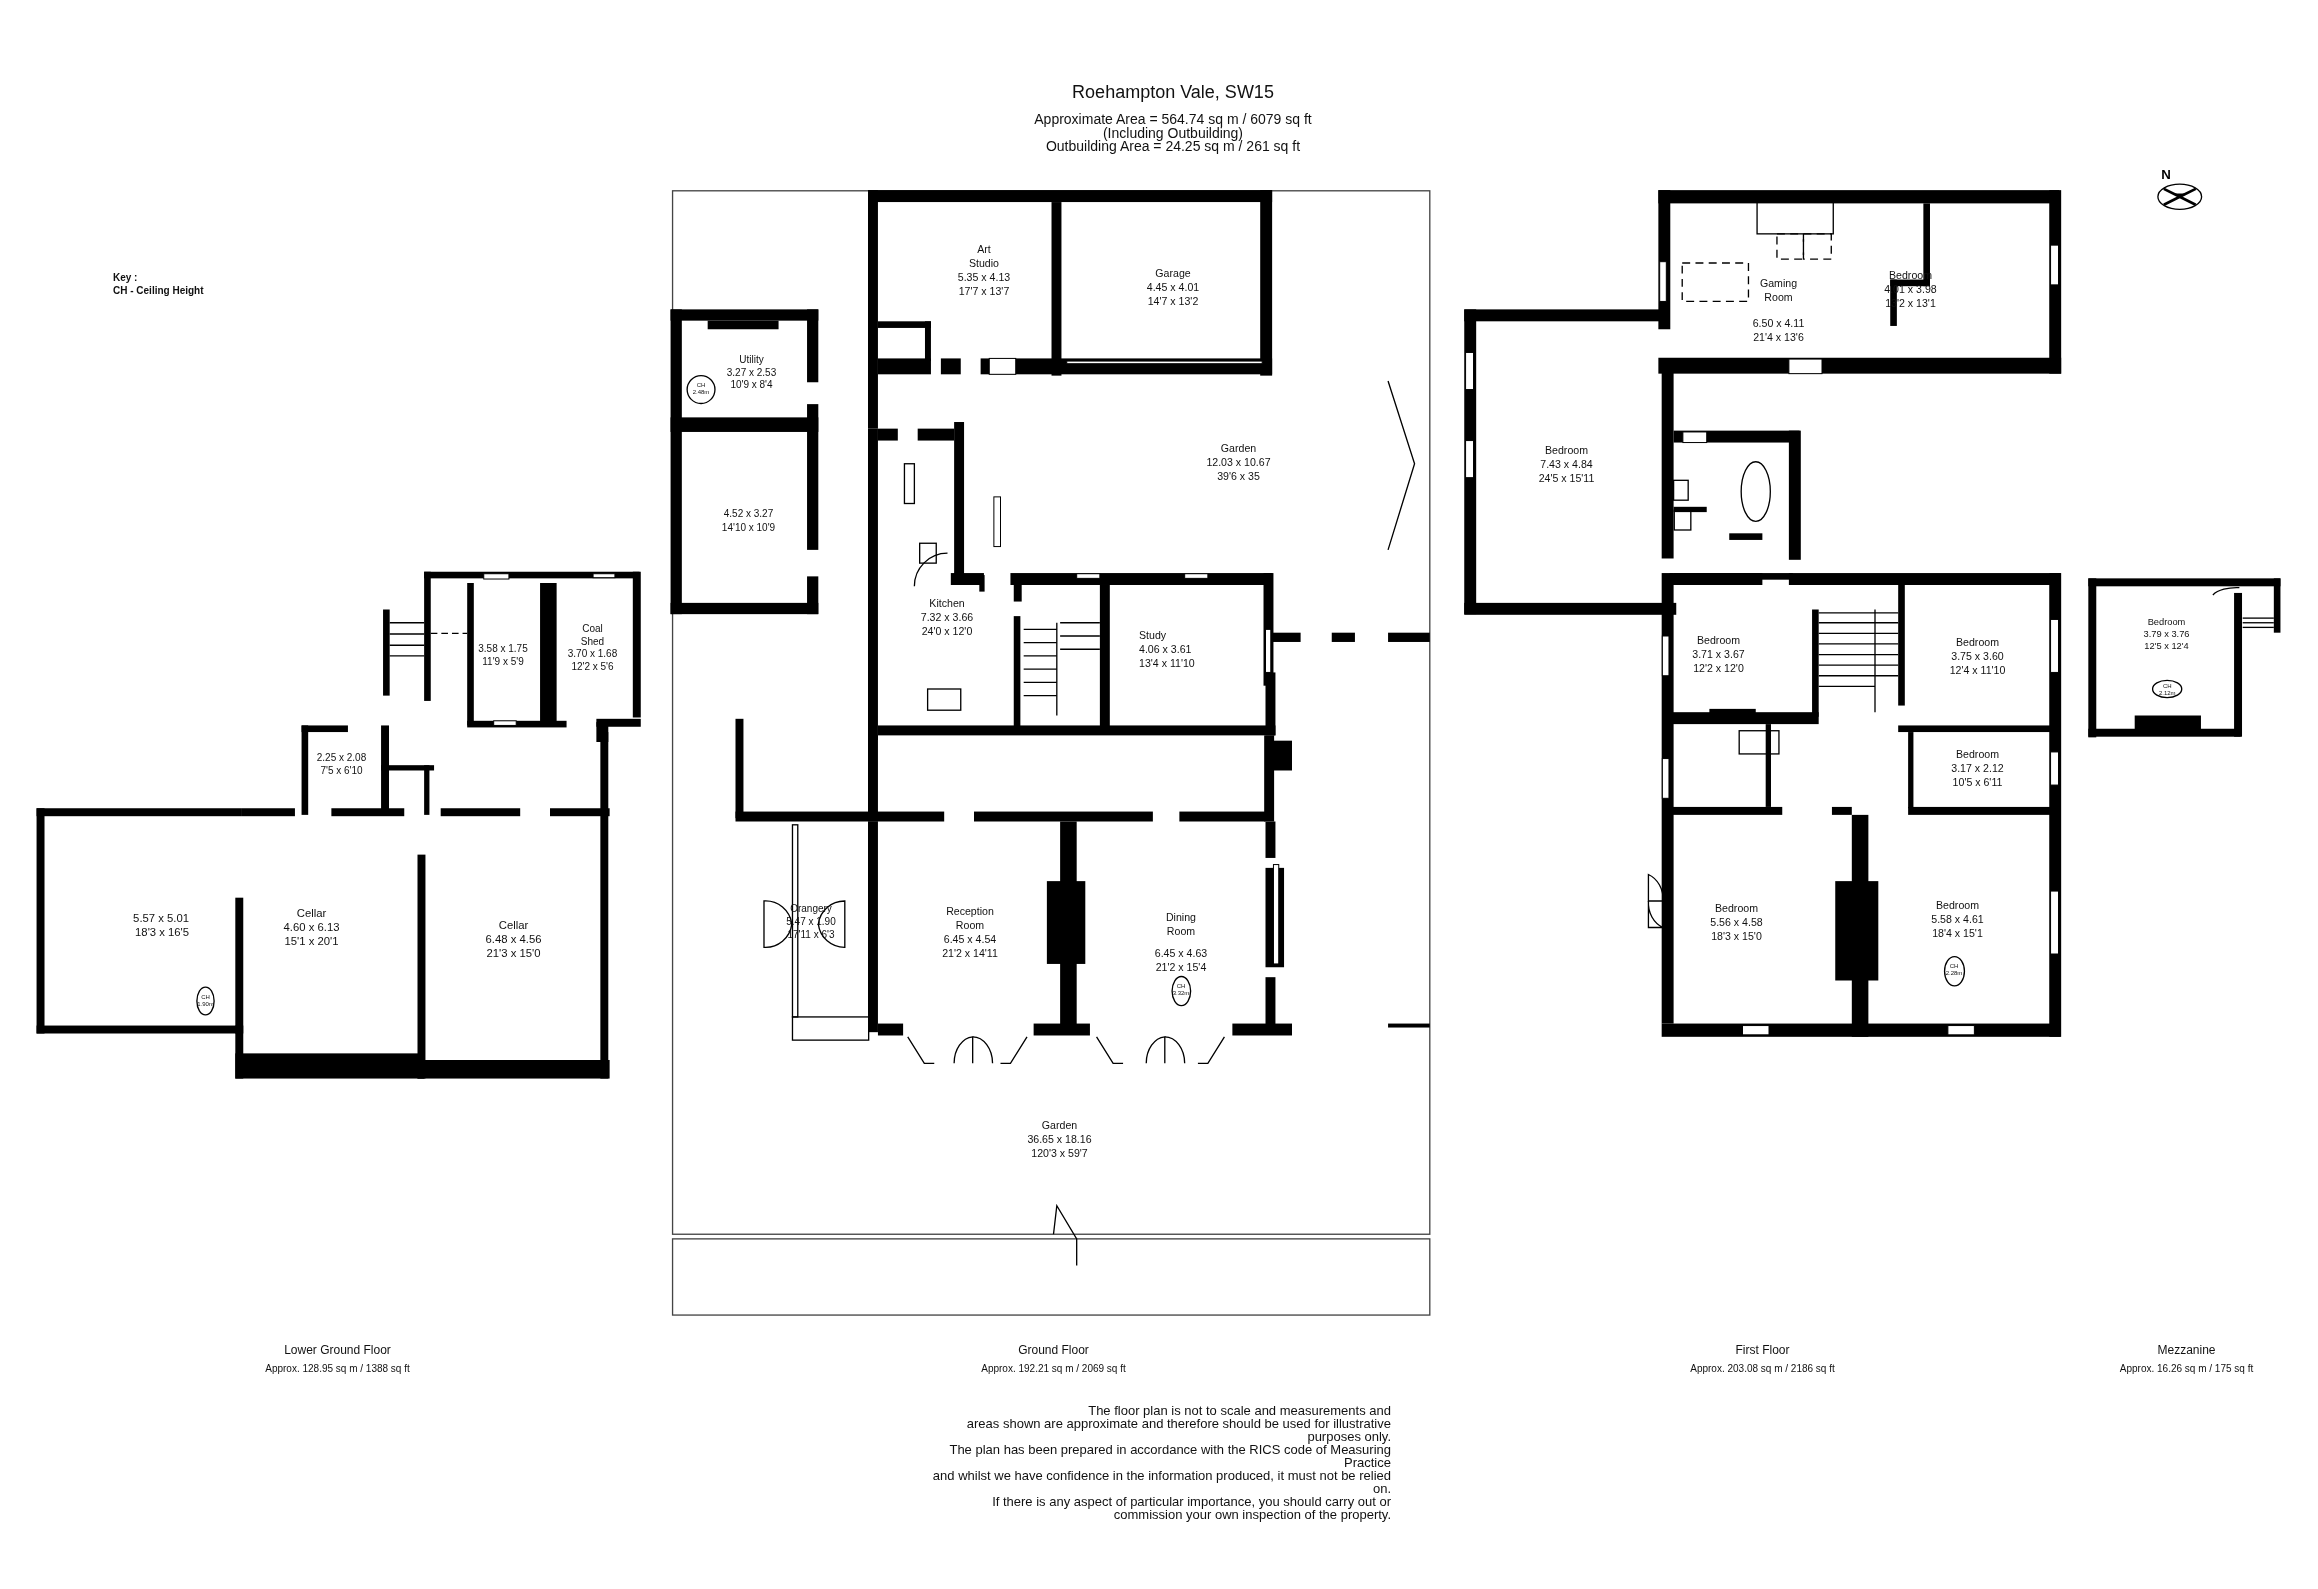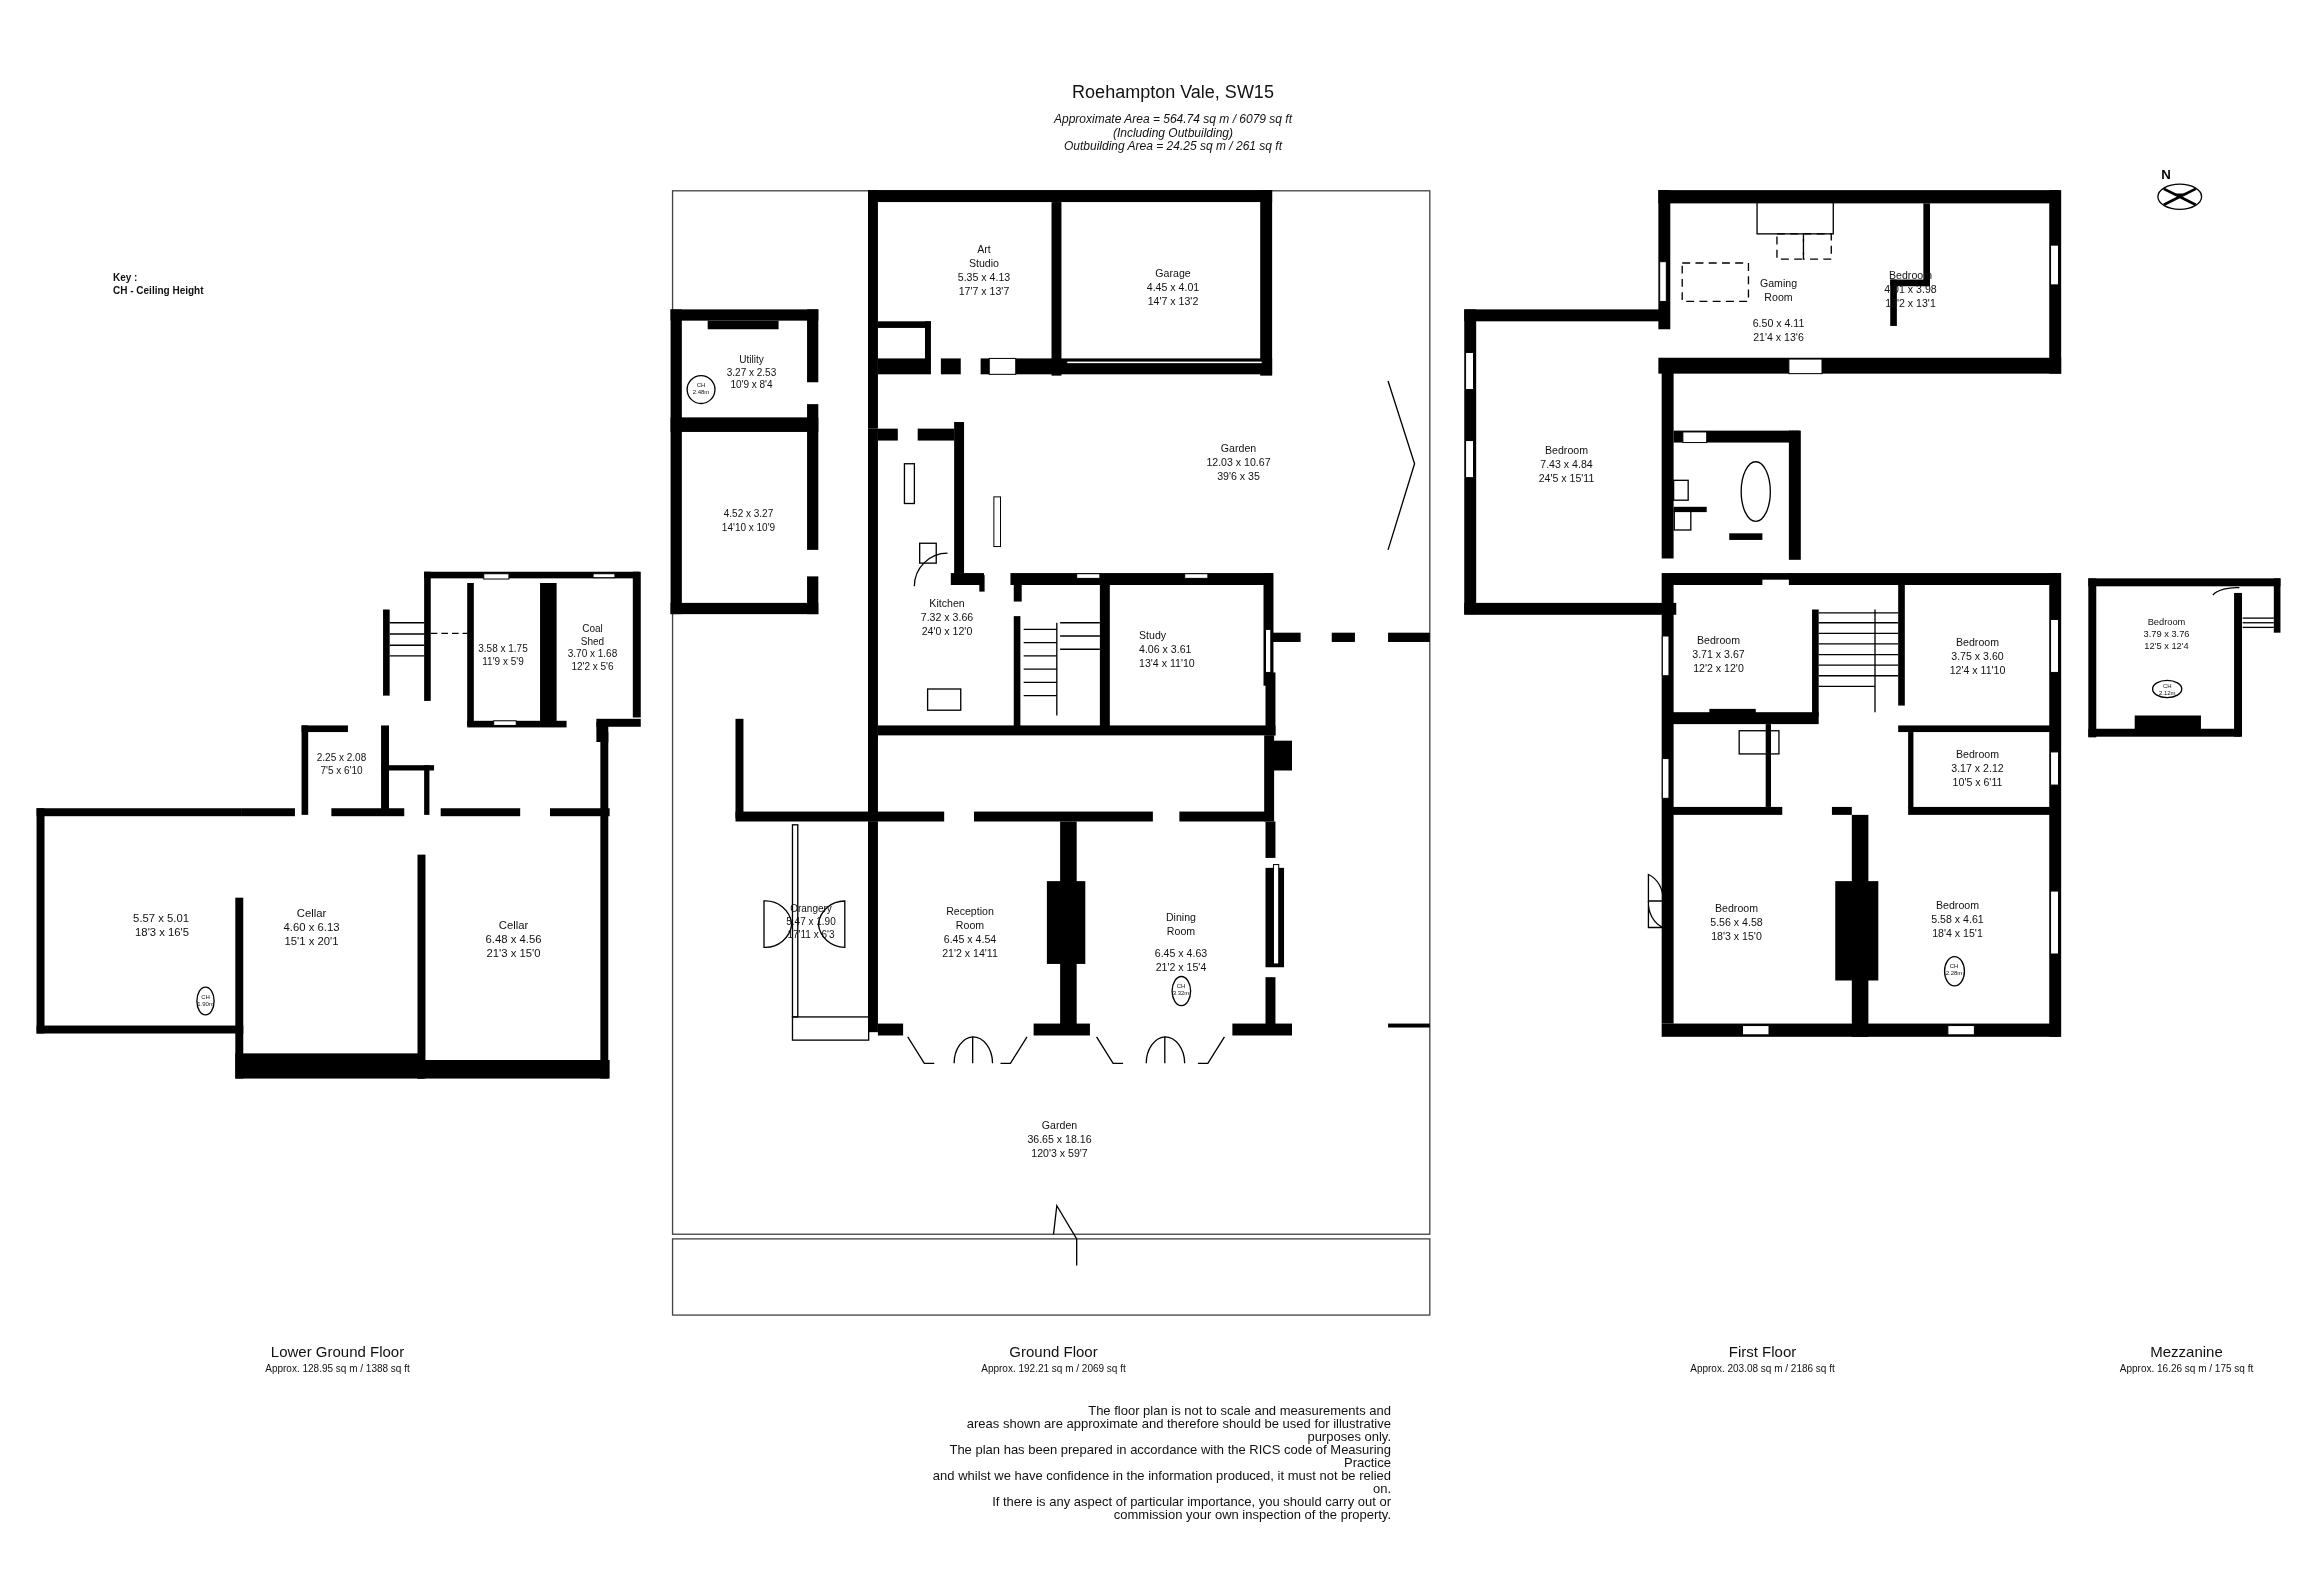--- a/index.html
+++ b/index.html
@@ -1,21 +1,21 @@
 <!DOCTYPE html>
 <html style="font-size:10.6px"><head>
 <meta charset="utf-8">
 <style>
   html, body { margin:0; padding:0; background:#ffffff; }
   body { width:2319px; height:1590px; position:relative; overflow:hidden; font-family:"Liberation Sans", sans-serif; color:#111; }
   .abs { position:absolute; }
   .title { font-size:18px; text-align:center; width:530px; left:908px; top:82px; }
-  .sub { font-size:12px; text-align:center; width:530px; left:908px; line-height:13.2px;font-style:italic; }
+  .sub { font-size:14px; text-align:center; width:530px; left:908px; line-height:13.2px; }
   .key { left:113px; top:272px; font-size:10px; line-height:12.6px; font-weight:bold; }
-  .floor-title { font-size:15px; text-align:center; width:331px; }
+  .floor-title { font-size:12px; text-align:center; width:331px; }
   .floor-area { font-size:10px; text-align:center; width:331px; }
   .disclaimer { left:927px; top:1404px; width:464px; text-align:right; font-size:13px; line-height:13px; }
   svg { position:absolute; left:0; top:0; }
   .wall { fill:#000; }
   .thin { fill:none; stroke:#000; stroke-width:2; }
   .dash { fill:none; stroke:#000; stroke-width:2; stroke-dasharray:12 8; }
   .win { fill:#fff; stroke:#000; stroke-width:1.5; }
 </style>
 </head>
 <body>

